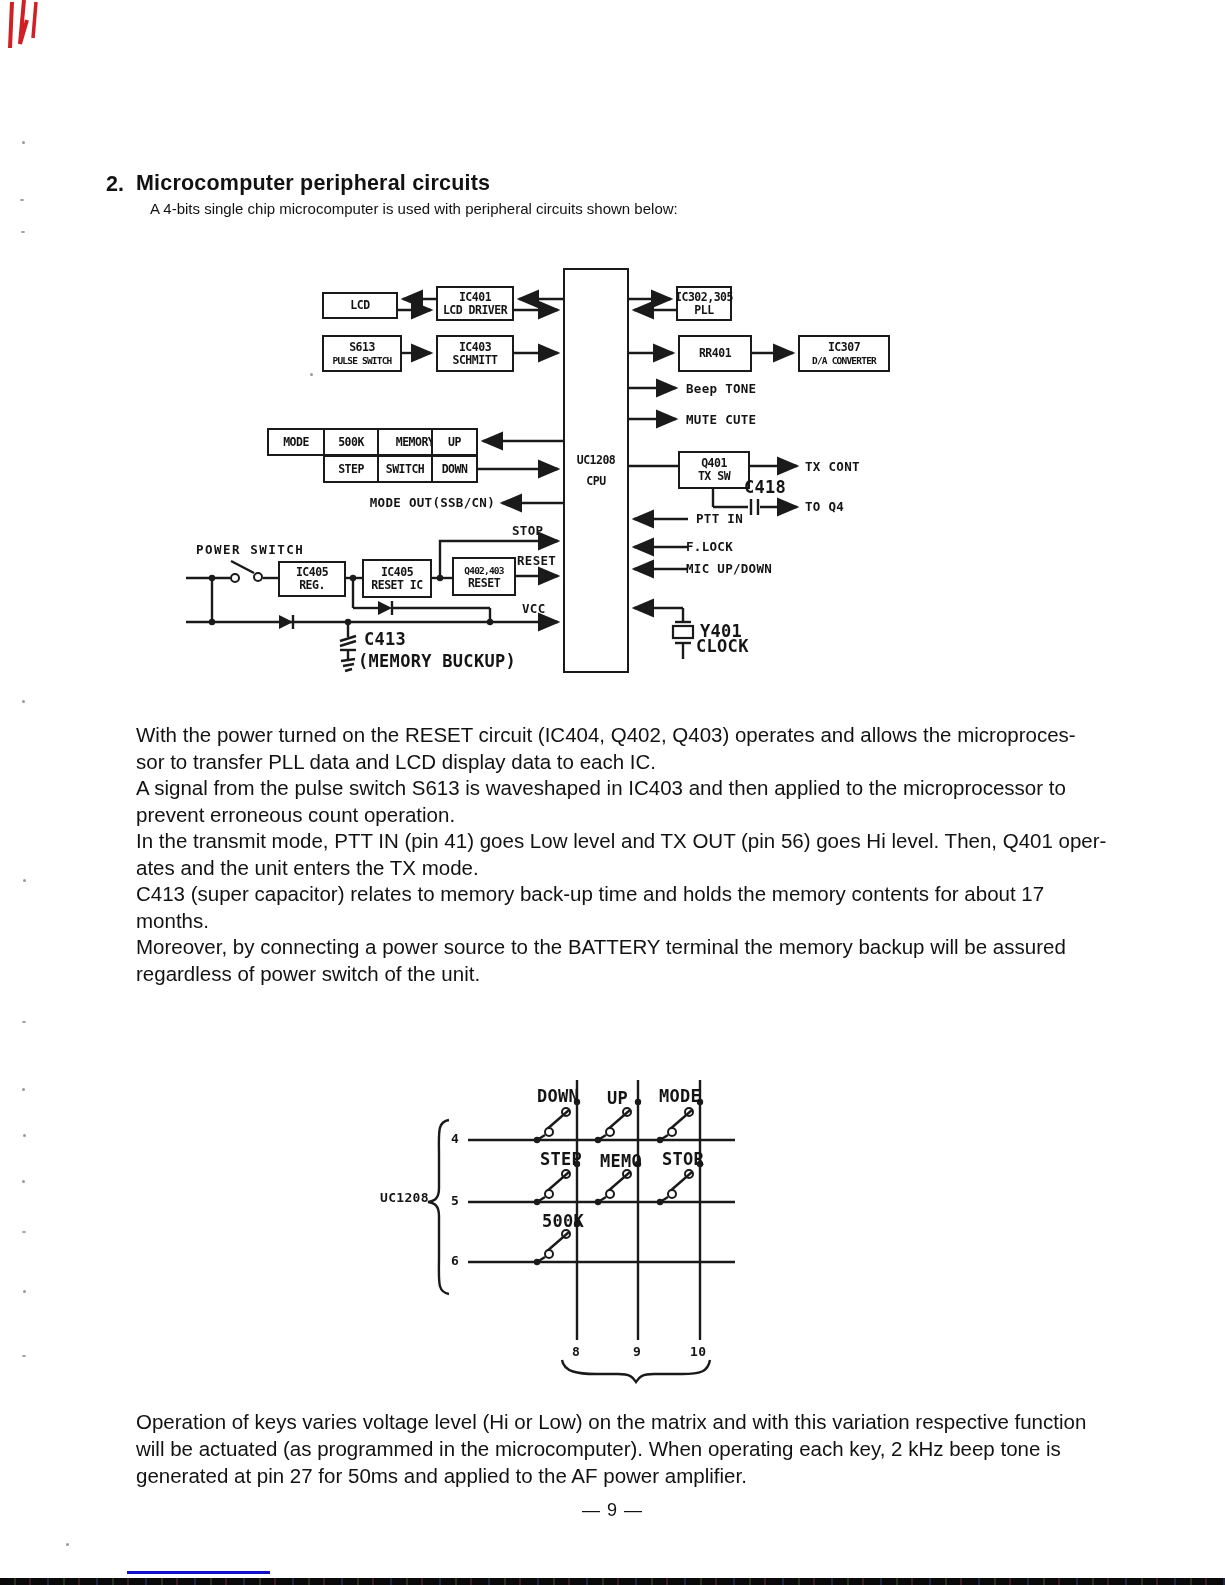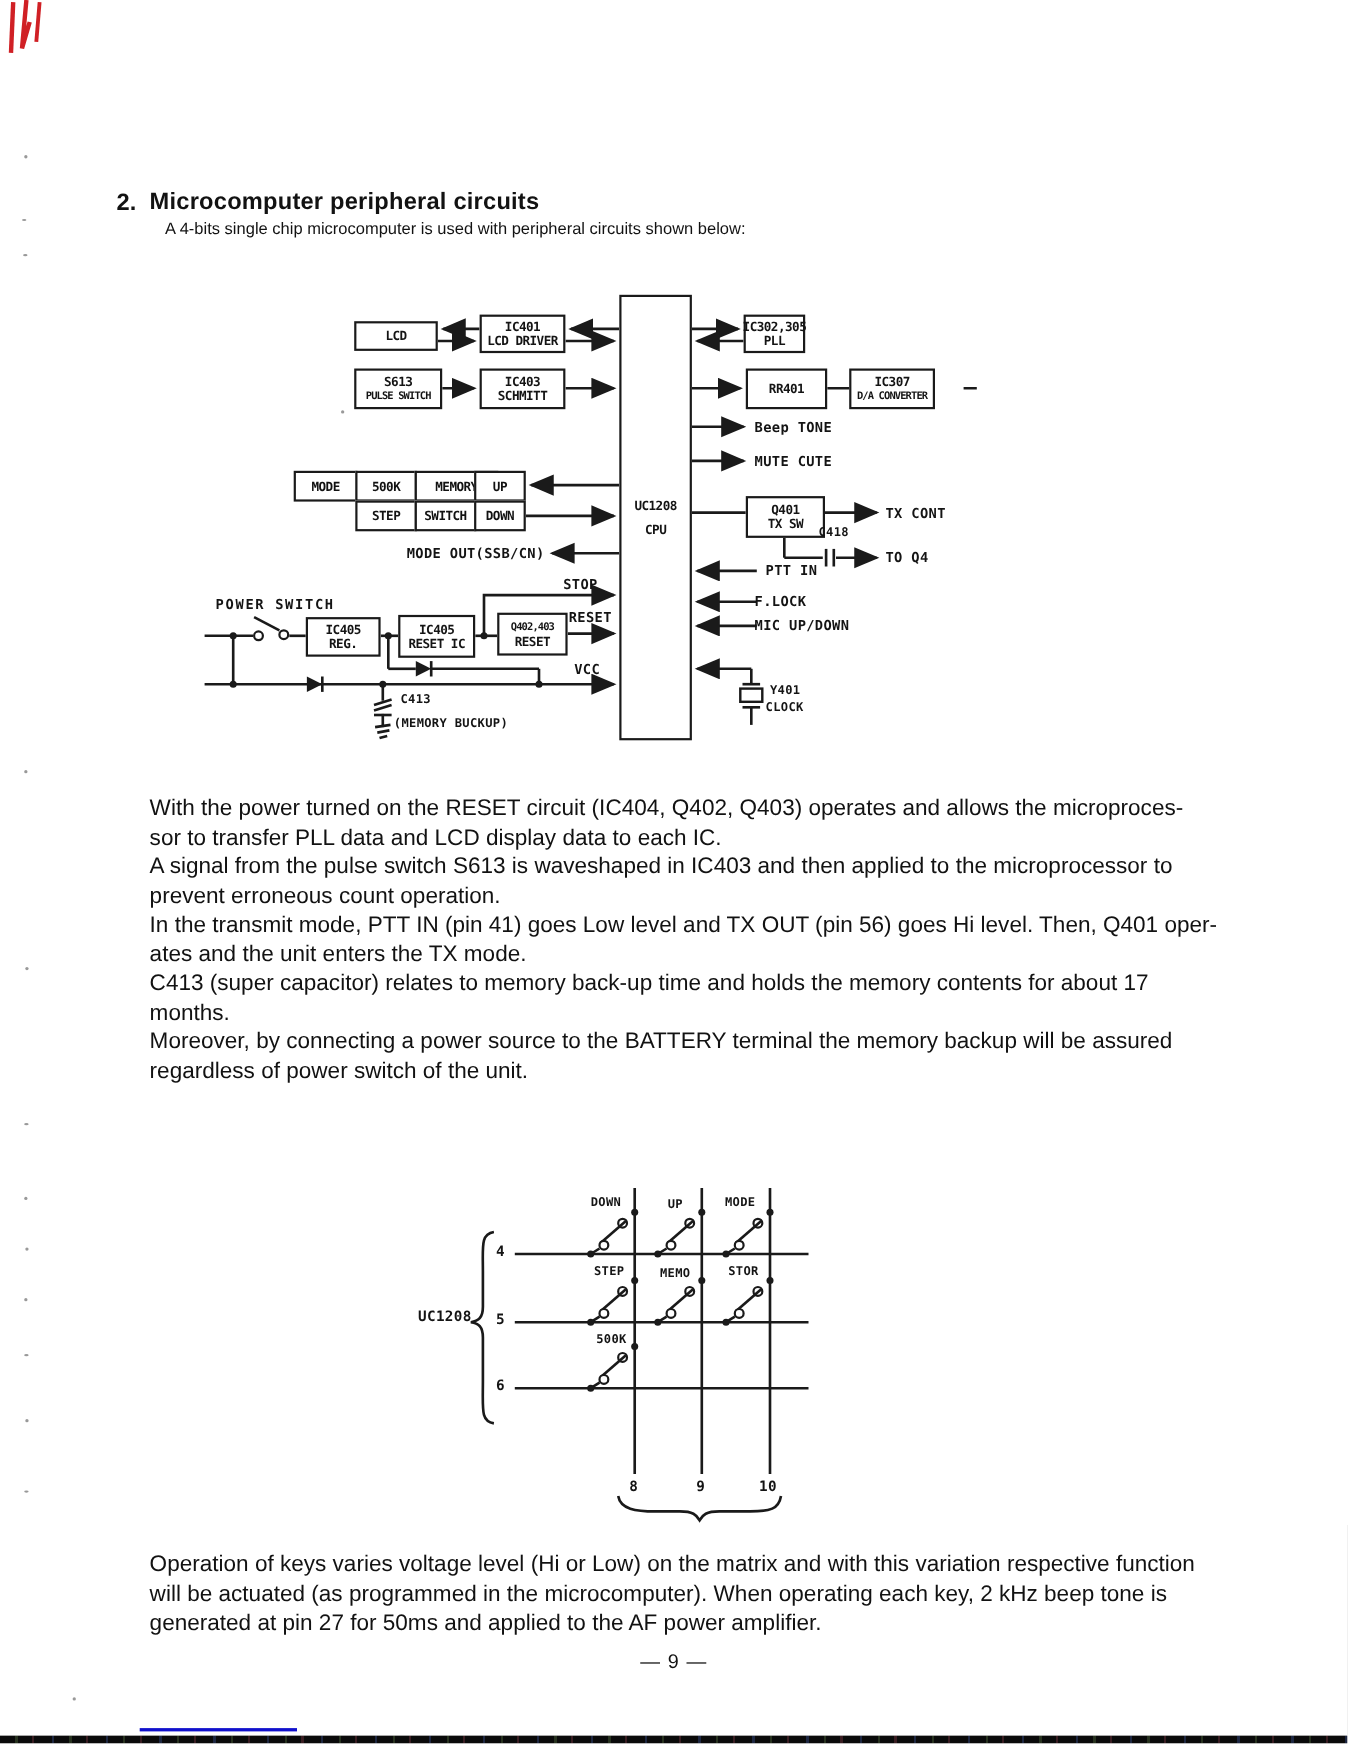--- a/index.html
+++ b/index.html
@@ -27,21 +27,21 @@
          font-family:"DejaVu Sans Mono", monospace; font-weight:bold; font-size:11.5px; line-height:13px;
          letter-spacing:-0.5px; color:#141414; }
   .box .s { font-size:9.5px; letter-spacing:-0.8px; }
   .cell { position:absolute; border:2.4px solid #1a1a1a; background:#fff; box-sizing:border-box;
           display:flex; align-items:center; justify-content:center;
           font-family:"DejaVu Sans Mono", monospace; font-weight:bold; font-size:11.5px; letter-spacing:-0.5px; }
 
   
   .sig { position:absolute; font-family:"DejaVu Sans Mono", monospace; font-weight:bold;
          font-size:12.5px; letter-spacing:0.3px; color:#141414; white-space:nowrap; }
-  .sig.sm { font-size:11px; }
+  .sig.sm { font-size:17px; }
   .ralign { text-align:right; }
 
   
   .speck { position:absolute; background:#555; border-radius:50%; opacity:.6; }
   .blue-line { position:absolute; left:127px; top:1571px; width:143px; height:3px; background:#1111cc; }
   .bottom-bar { position:absolute; left:0; top:1578px; width:1225px; height:7px; background:#0a0a0a;
     background-image:repeating-linear-gradient(90deg,#0a0a0a 0 14px,#27321f 14px 16px,#0a0a0a 16px 29px,#3a1d22 29px 31px,#0a0a0a 31px 47px,#1d2742 47px 49px); }
 
   svg line, svg path.w, svg polyline { stroke:#1a1a1a; stroke-width:2.4; fill:none; }
   svg .fill { fill:#1a1a1a; stroke:none; }
@@ -197,21 +197,21 @@
       <span>S613</span>
       <span class="s">PULSE SWITCH</span>
     </div>
     <div class="box" style="left:436px;top:80px;width:78px;height:37px">
       <span>IC403</span>
       <span>SCHMITT</span>
     </div>
     <div class="box" style="left:678px;top:80px;width:74px;height:37px">
       <span>RR401</span>
     </div>
-    <div class="box" style="left:772px;top:80px;width:78px;height:37px">
+    <div class="box" style="left:798px;top:80px;width:92px;height:37px">
       <span>IC307</span>
       <span class="s">D/A CONVERTER</span>
     </div>
     <div class="box" style="left:563px;top:13px;width:66px;height:405px">
       <span>UC1208</span>
       <span style="margin-top:8px">CPU</span>
     </div>
     <div class="box" style="left:678px;top:196px;width:72px;height:38px">
       <span>Q401</span>
       <span>TX SW</span>

